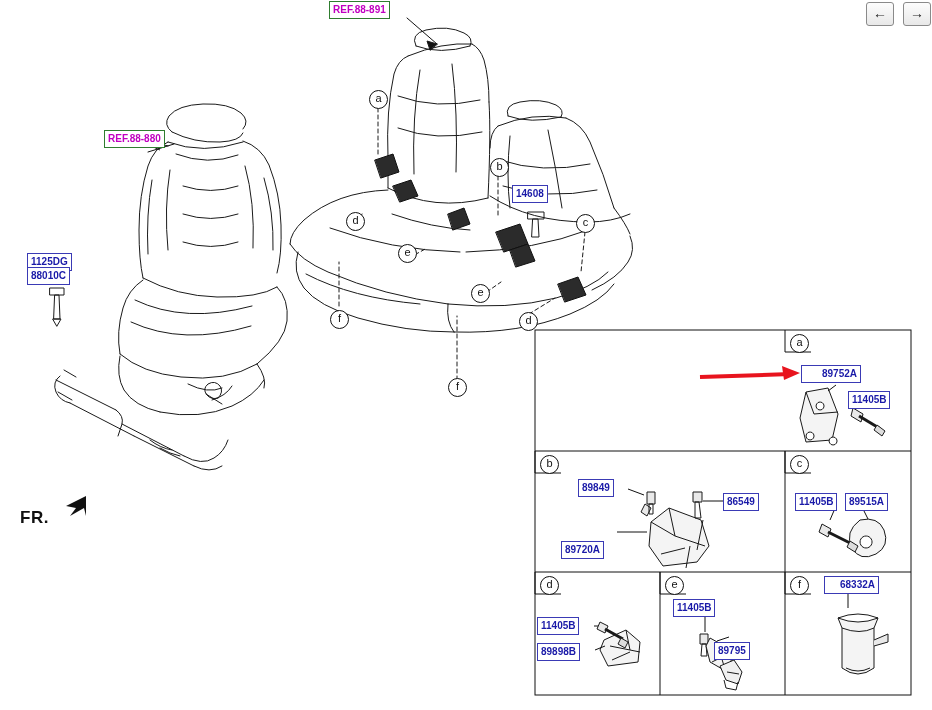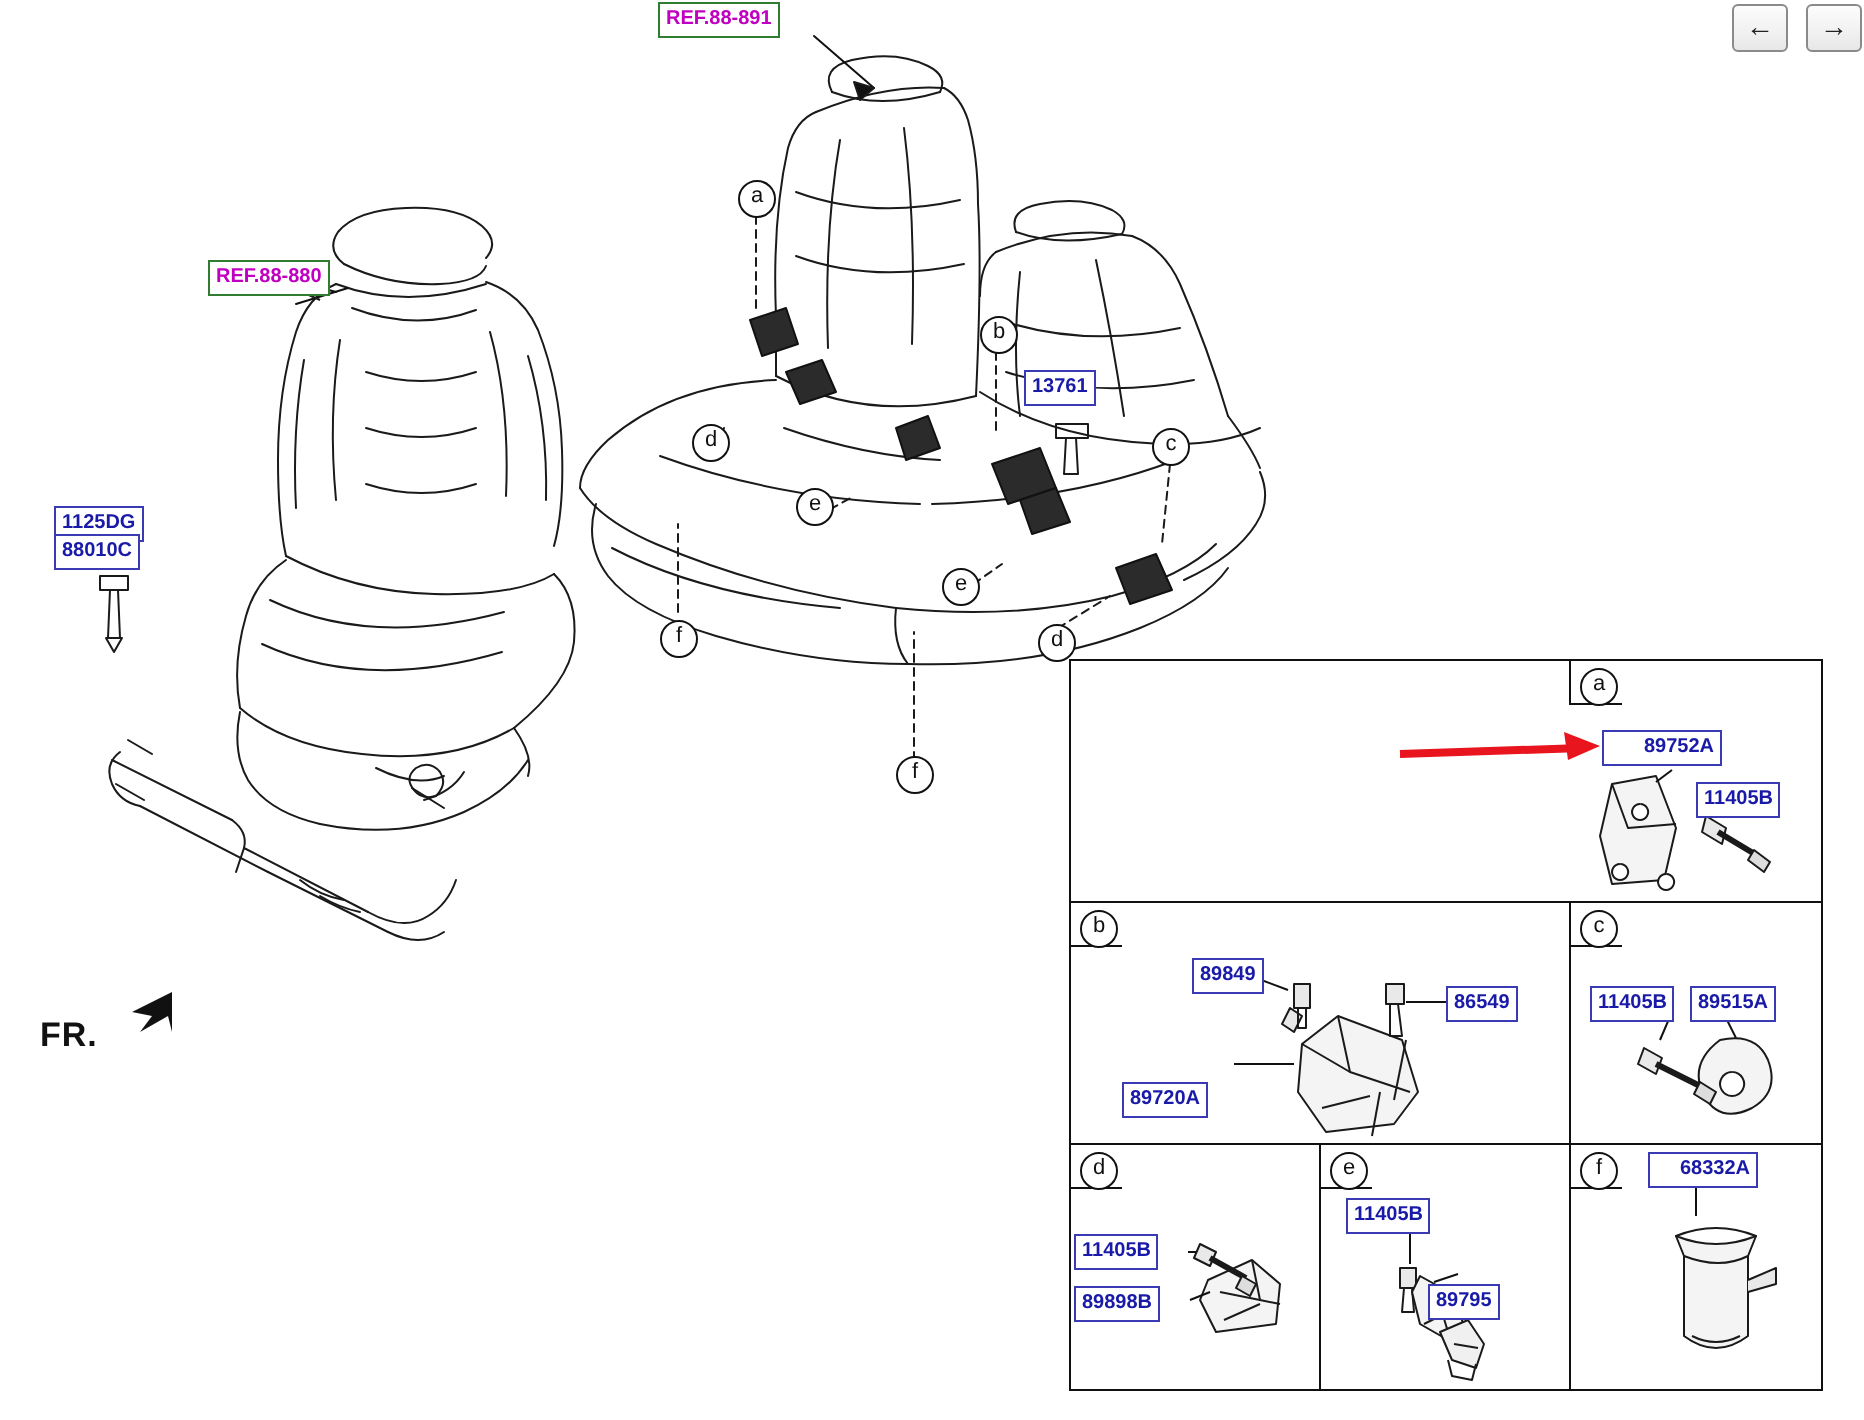--- a/index.html
+++ b/index.html
@@ -261,21 +261,21 @@
       <path d="M848 592 l0 16"></path>
     </g>
   </svg>
 
   <div class="lbl ref" style="left:93px;top:130px;margin-left:11px;">REF.88-880</div>
   <div class="lbl ref" style="left:329px;top:1px;">REF.88-891</div>
 
   <div class="lbl" style="left:27px;top:253px;">1125DG</div>
   <div class="lbl" style="left:27px;top:267px;">88010C</div>
 
-  <div class="lbl" style="left:512px;top:185px;">13761</div>
+  <div class="lbl" style="left:512px;top:185px;">14608</div>
 
   <div class="circ" style="left:369px;top:90px;">a</div>
   <div class="circ" style="left:490px;top:158px;">b</div>
   <div class="circ" style="left:576px;top:214px;">c</div>
   <div class="circ" style="left:346px;top:212px;">d</div>
   <div class="circ" style="left:519px;top:312px;">d</div>
   <div class="circ" style="left:398px;top:244px;">e</div>
   <div class="circ" style="left:471px;top:284px;">e</div>
   <div class="circ" style="left:330px;top:310px;">f</div>
   <div class="circ" style="left:448px;top:378px;">f</div>
@@ -288,21 +288,21 @@
   <div class="circ" style="left:790px;top:334px;">a</div>
   <div class="circ" style="left:540px;top:455px;">b</div>
   <div class="circ" style="left:790px;top:455px;">c</div>
   <div class="circ" style="left:540px;top:576px;">d</div>
   <div class="circ" style="left:665px;top:576px;">e</div>
   <div class="circ" style="left:790px;top:576px;">f</div>
 
   <div class="lbl" style="left:801px;top:365px;padding-left:20px;">89752A</div>
   <div class="lbl" style="left:848px;top:391px;">11405B</div>
 
-  <div class="lbl" style="left:596px;top:479px;">89849</div>
+  <div class="lbl" style="left:578px;top:479px;">89849</div>
   <div class="lbl" style="left:723px;top:493px;">86549</div>
   <div class="lbl" style="left:561px;top:503px;margin-top:38px;">89720A</div>
 
   <div class="lbl" style="left:795px;top:493px;">11405B</div>
   <div class="lbl" style="left:845px;top:493px;">89515A</div>
 
   <div class="lbl" style="left:537px;top:617px;">11405B</div>
   <div class="lbl" style="left:537px;top:643px;">89898B</div>
 
   <div class="lbl" style="left:673px;top:599px;">11405B</div>

